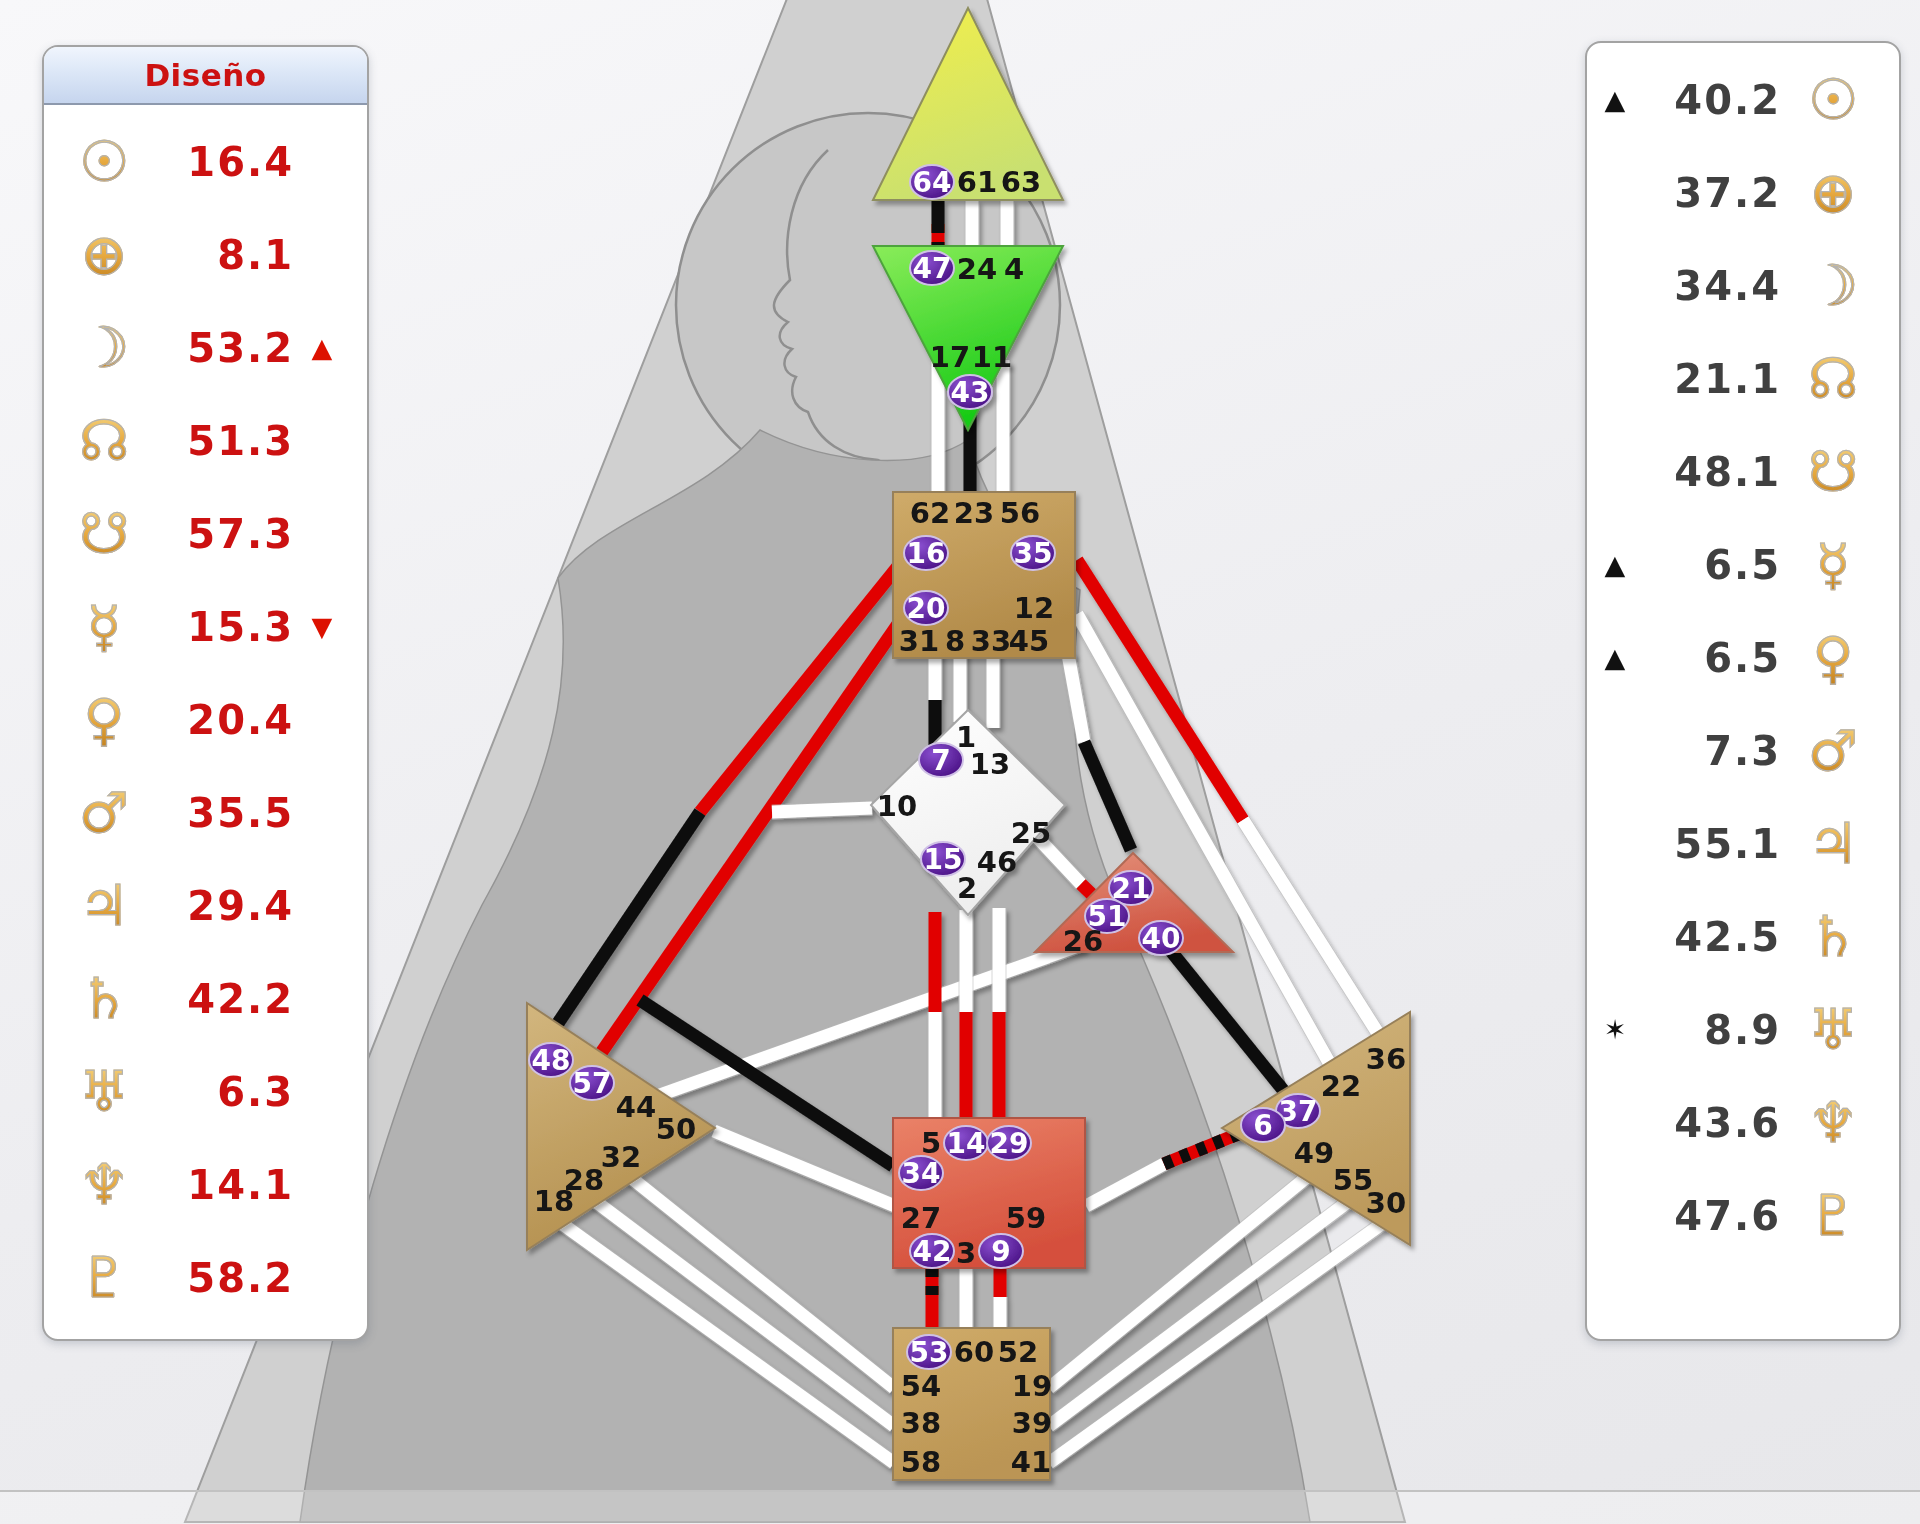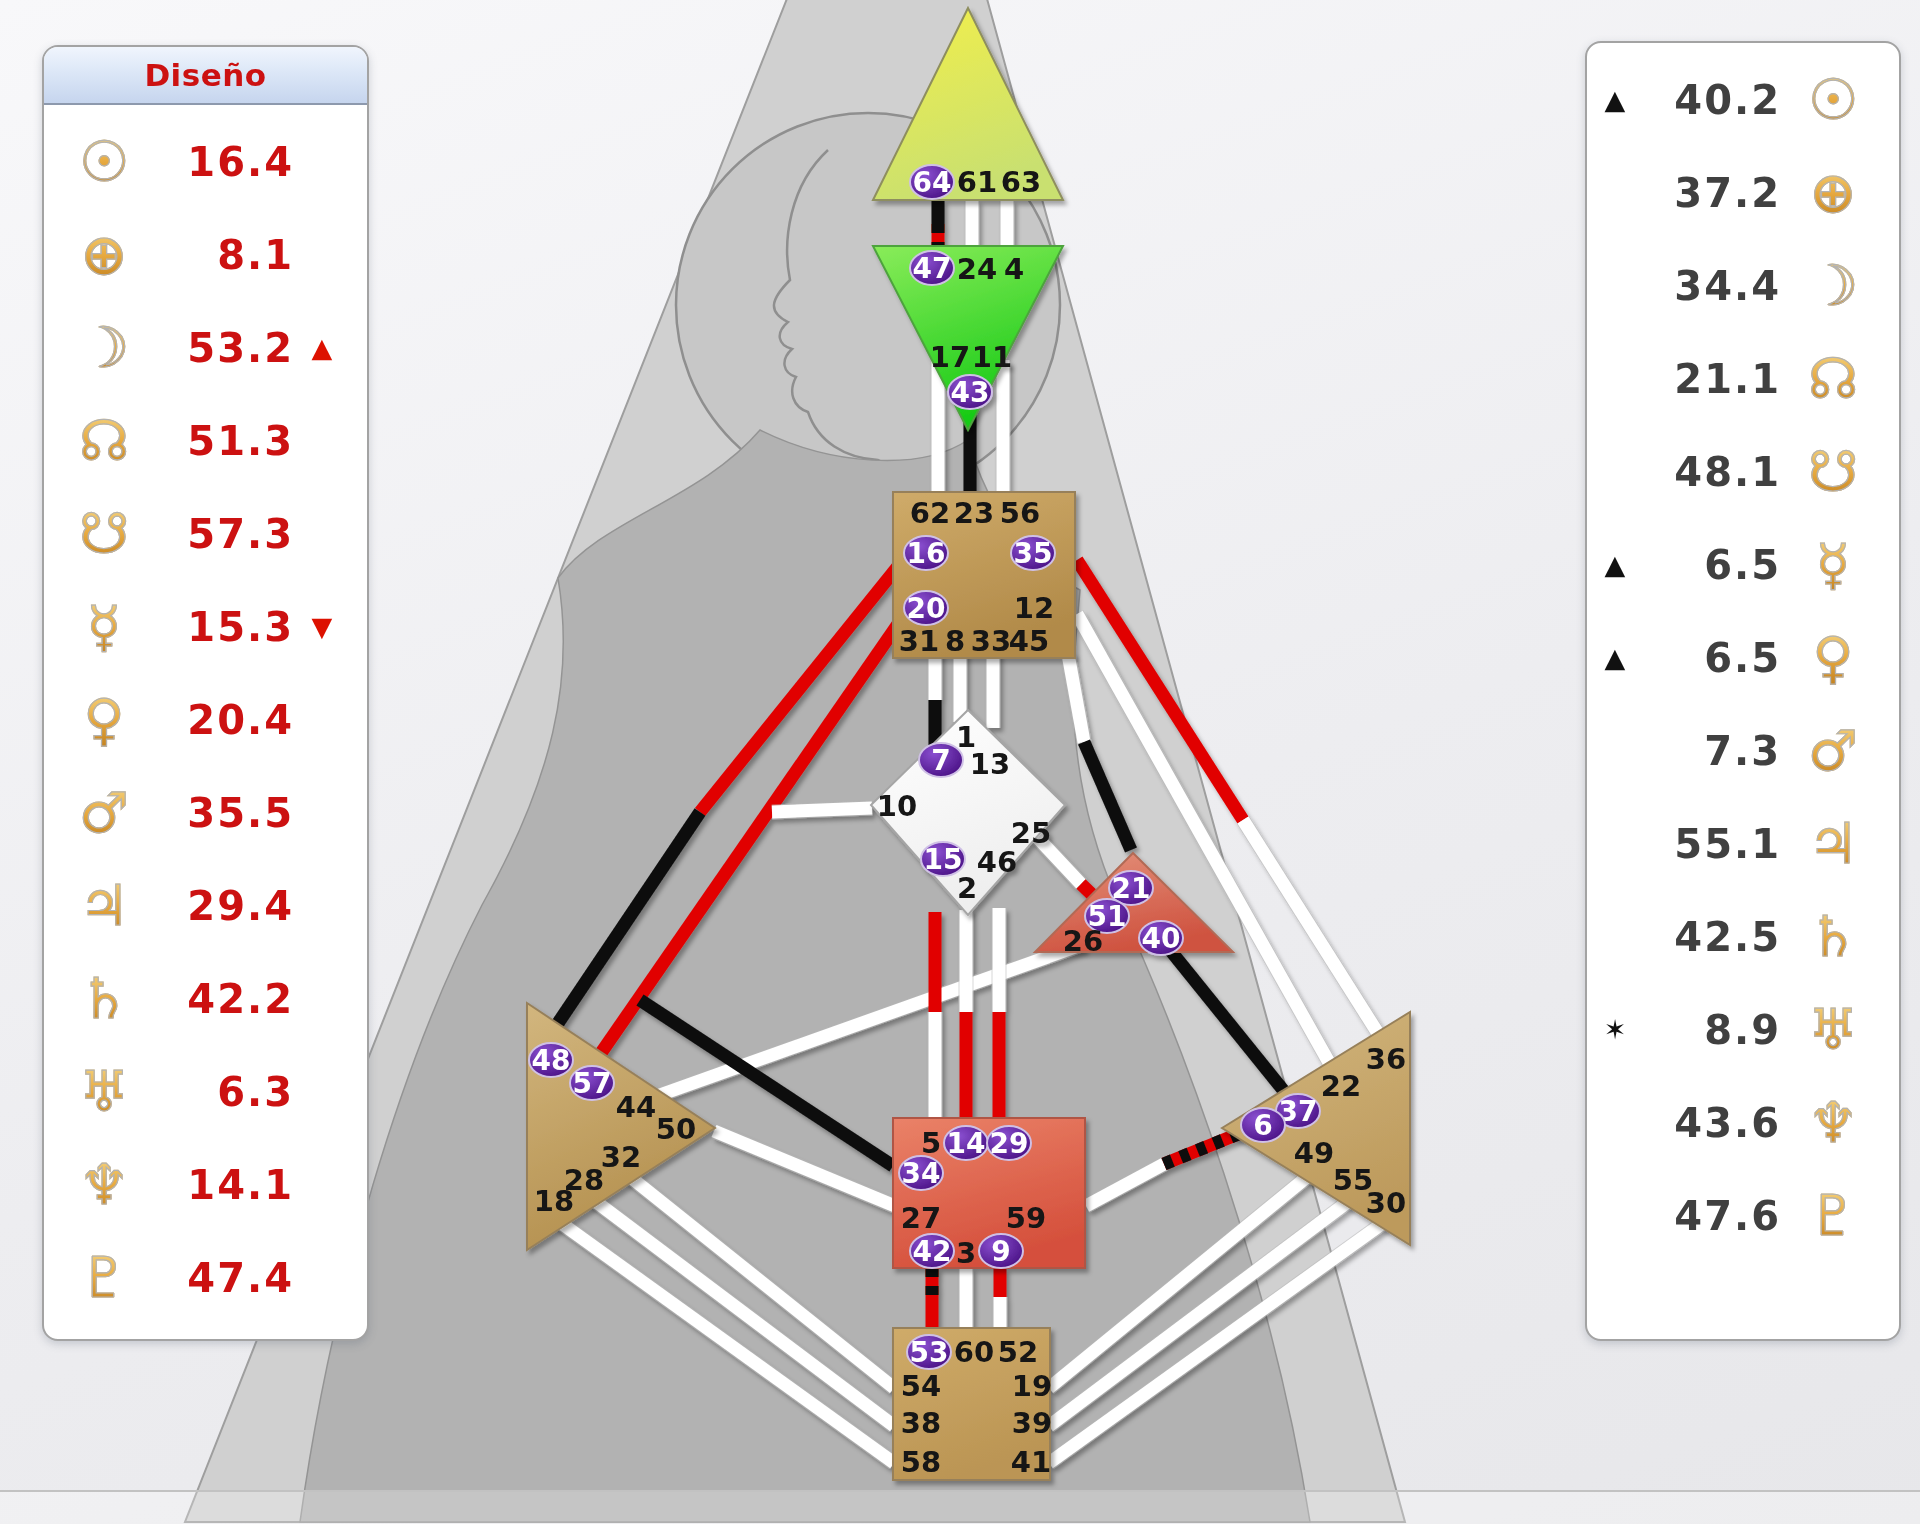--- a/index.html
+++ b/index.html
@@ -541,21 +541,21 @@
         <div class="pval">6.3</div>
         <div class="pmark"></div>
       </div>
       <div class="prow">
         <div class="psym">♆</div>
         <div class="pval">14.1</div>
         <div class="pmark"></div>
       </div>
       <div class="prow">
         <div class="psym">♇</div>
-        <div class="pval">47.4</div>
+        <div class="pval">58.2</div>
         <div class="pmark"></div>
       </div>
     </div>
 </div>
 
 <div class="panel" id="personality-panel">
   <div class="rows" id="personality-rows">
       <div class="prow">
         <div class="pmark">▲</div>
         <div class="pval">40.2</div>

